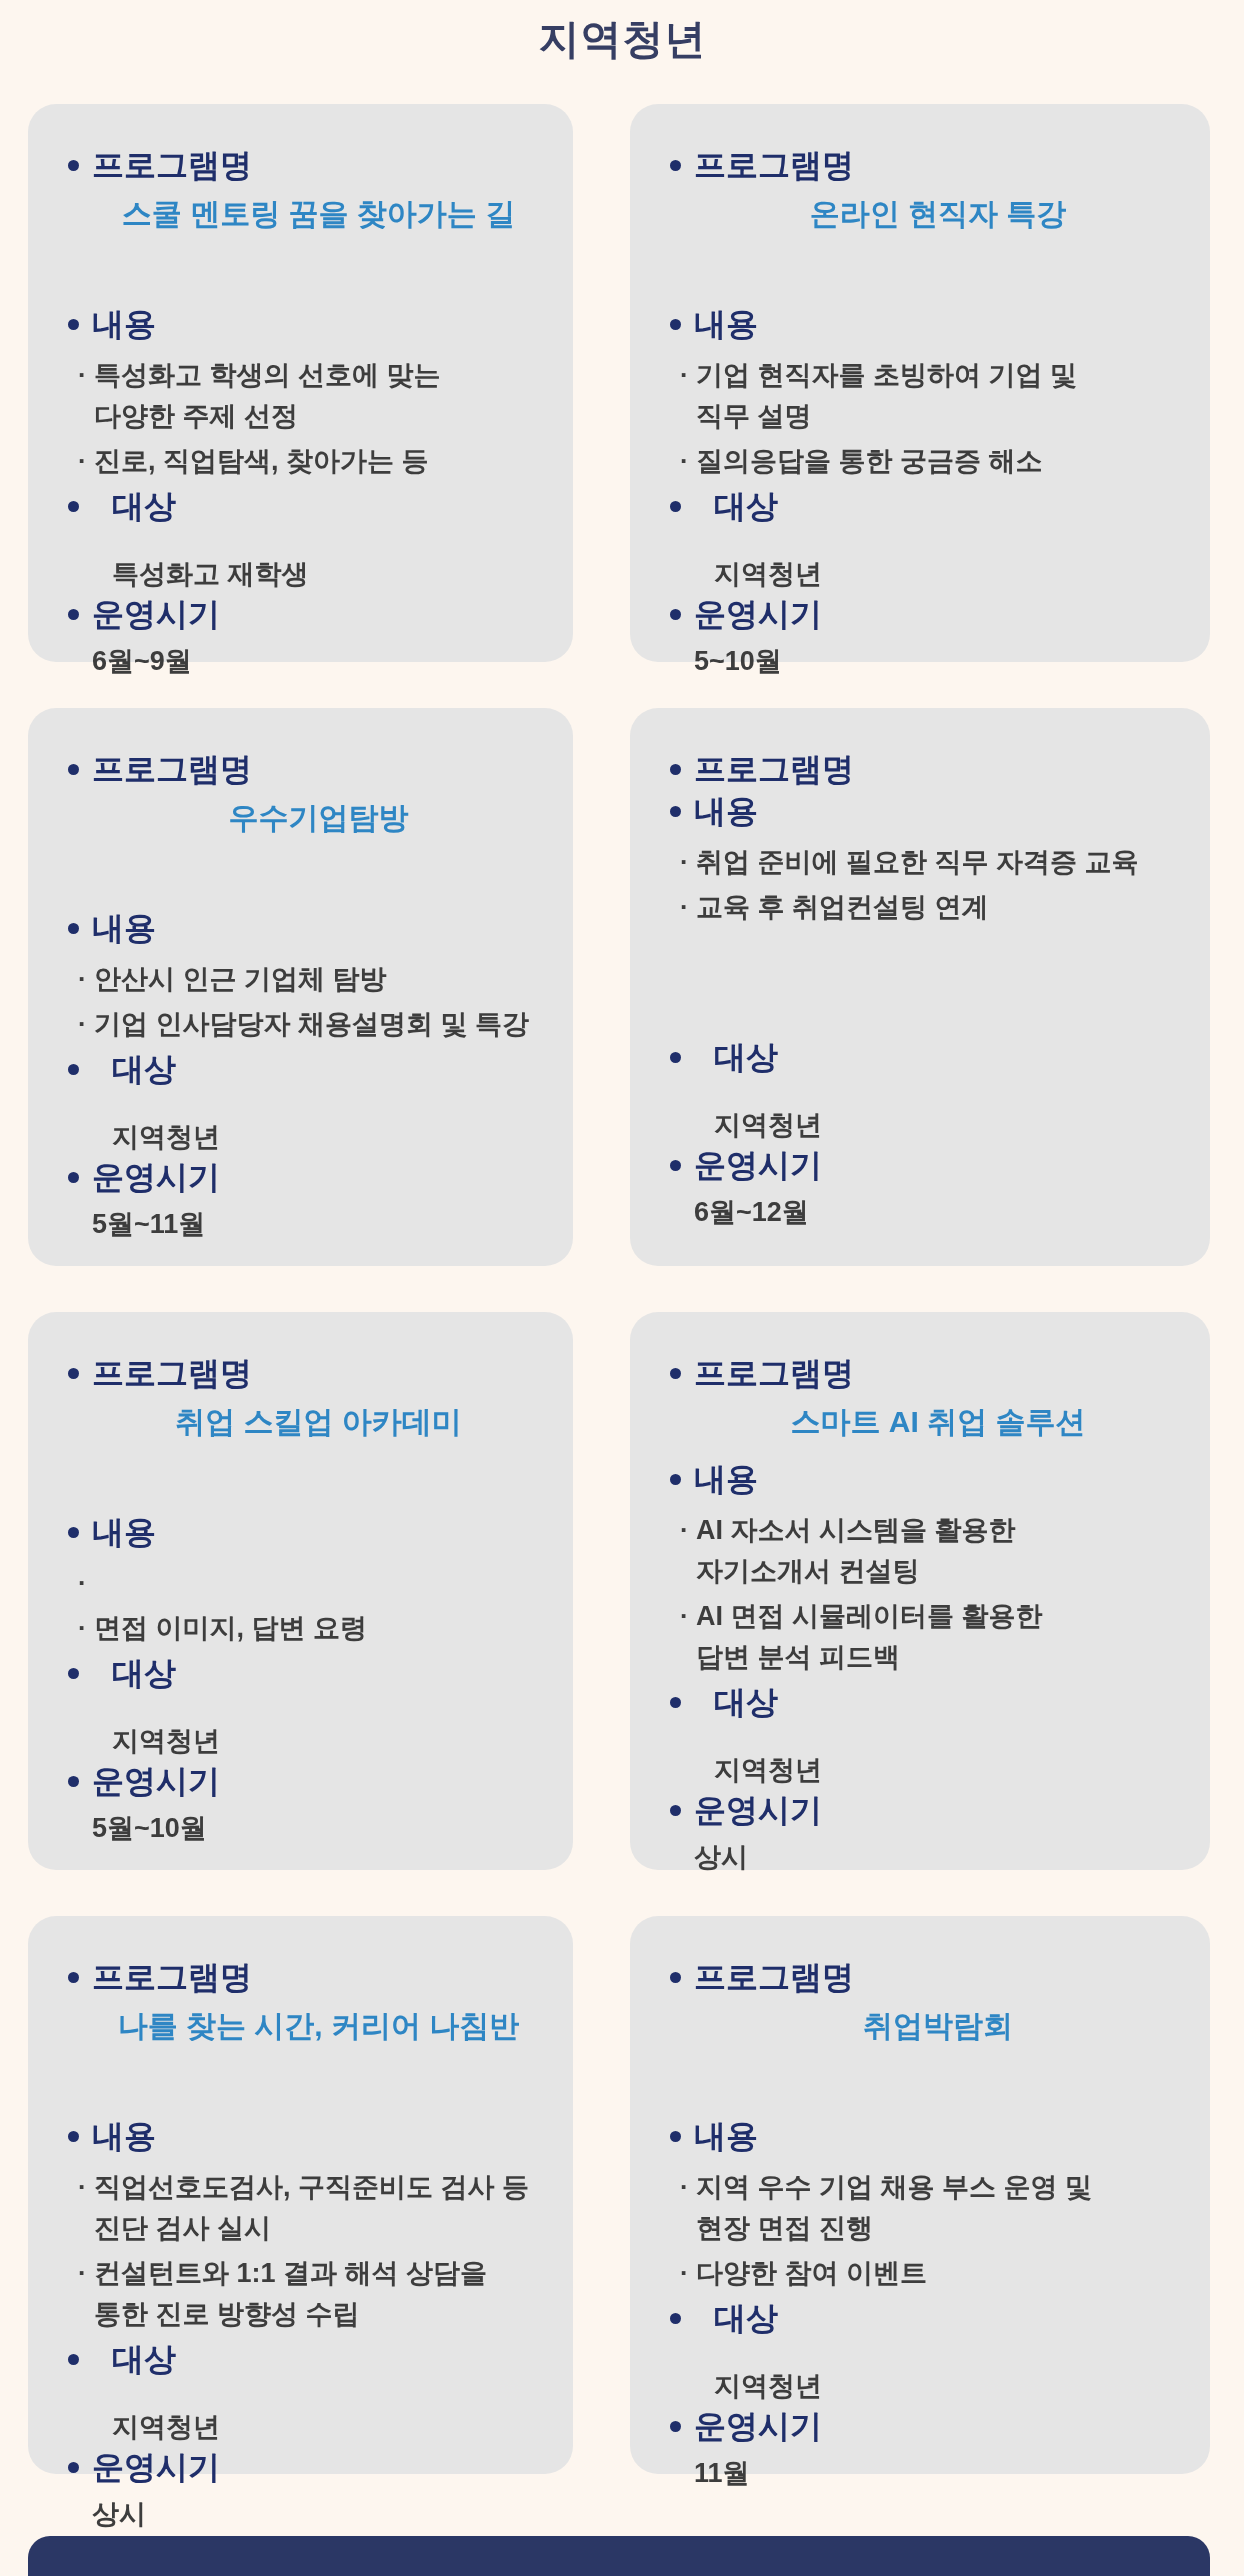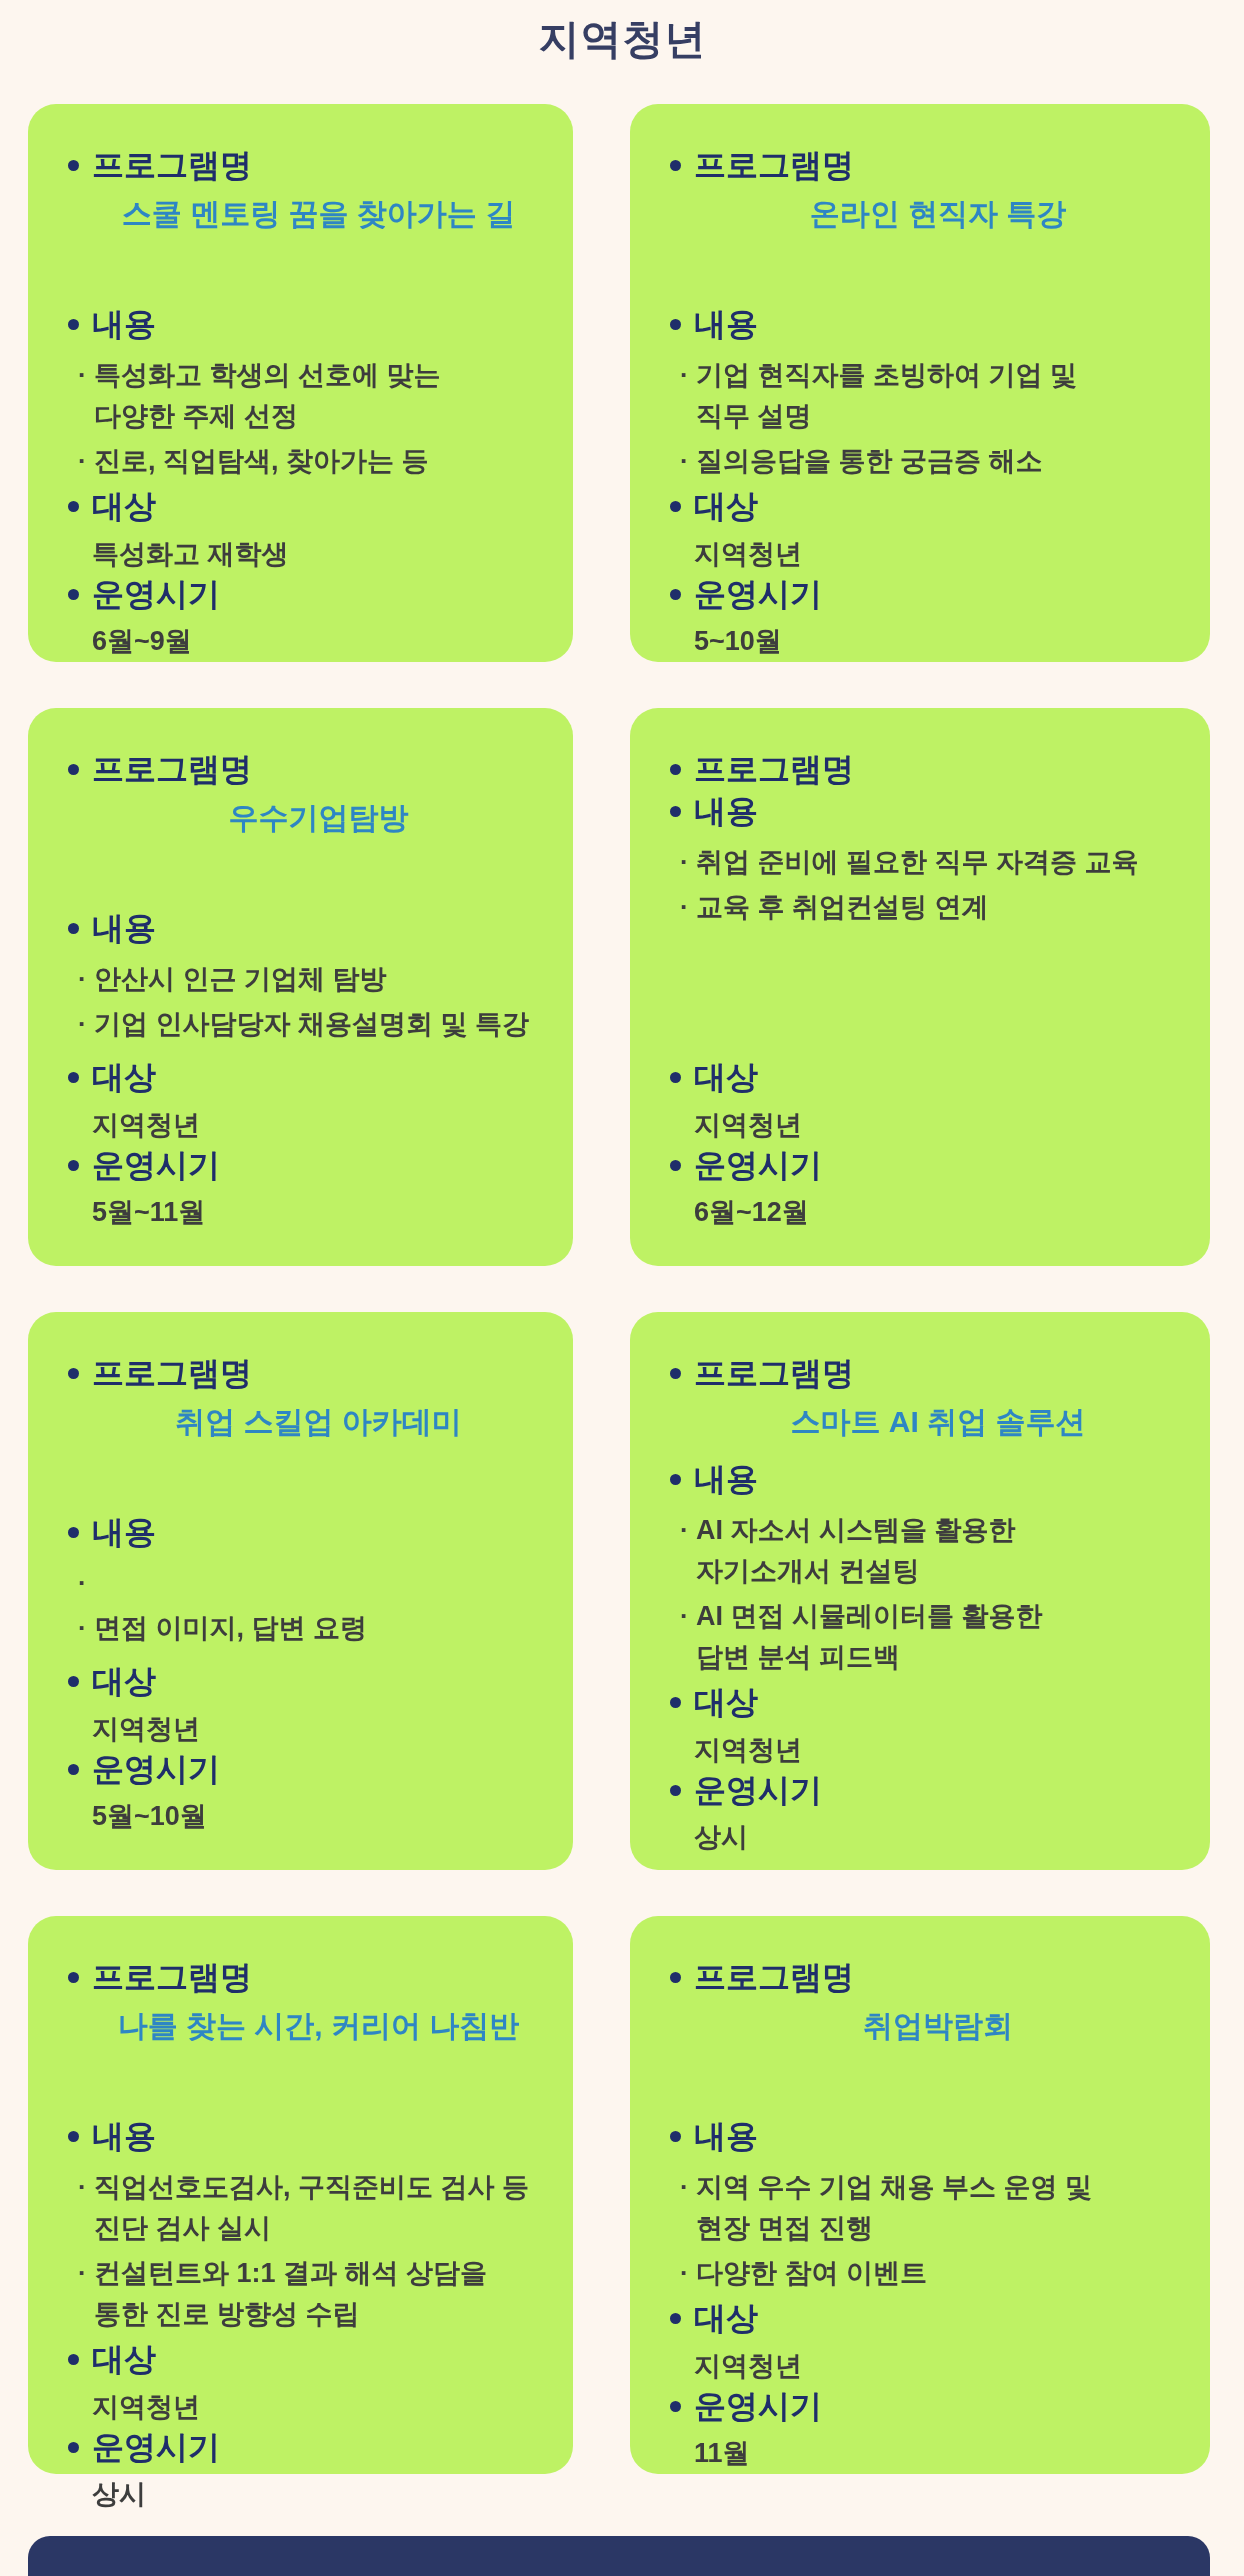--- a/index.html
+++ b/index.html
@@ -21,21 +21,21 @@
   .grid{
     position:absolute;
     left:28px;top:104px;
     display:grid;
     grid-template-columns:545px 580px;
     grid-template-rows:repeat(4,558px);
     column-gap:57px;
     row-gap:46px;
   }
   .card{
-    background:#bef264;
+    background:#e5e5e5;
     border-radius:28px;
     padding:41px 28px 34px 28px;
     box-sizing:border-box;
     display:flex;
     flex-direction:column;
   }
   .sec{
     display:grid;
     grid-template-columns:36px 1fr;
     align-items:start;
@@ -88,21 +88,21 @@
     line-height:41px;
   }
   .plainvalue{
     grid-column:2;
     font-size:27px;
     font-weight:600;
     color:#3d3d3d;
     line-height:1.4;
     margin-top:8px;
   }
-  .sec.target{margin-top:auto;}
+  .sec.target{margin-top:auto;gap:20px;}
   .sec.period{}
   .footer-bar{
     position:absolute;
     left:28px;
     width:1182px;
     height:40px;
     bottom:0;
     background:#2b3765;
     border-radius:22px 22px 0 0;
   }

